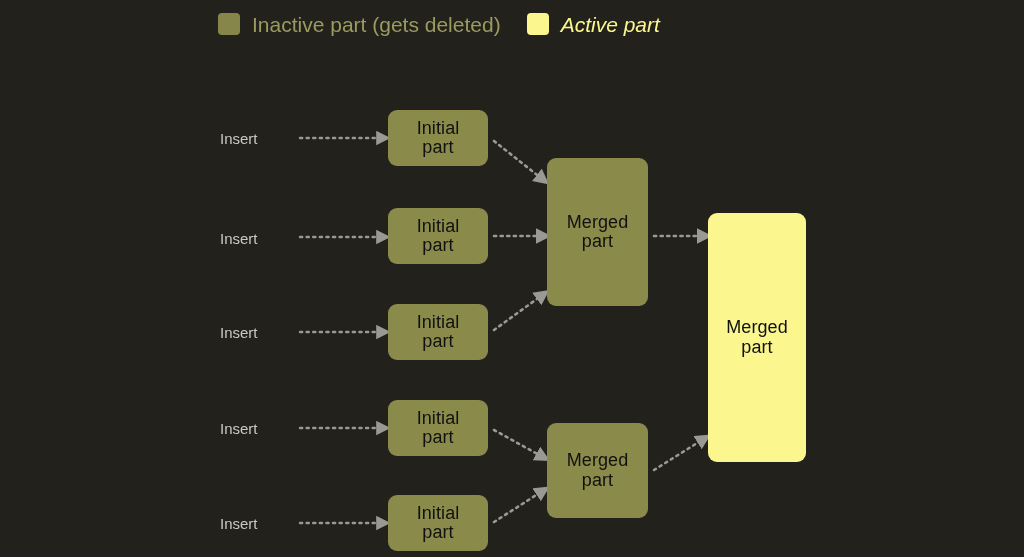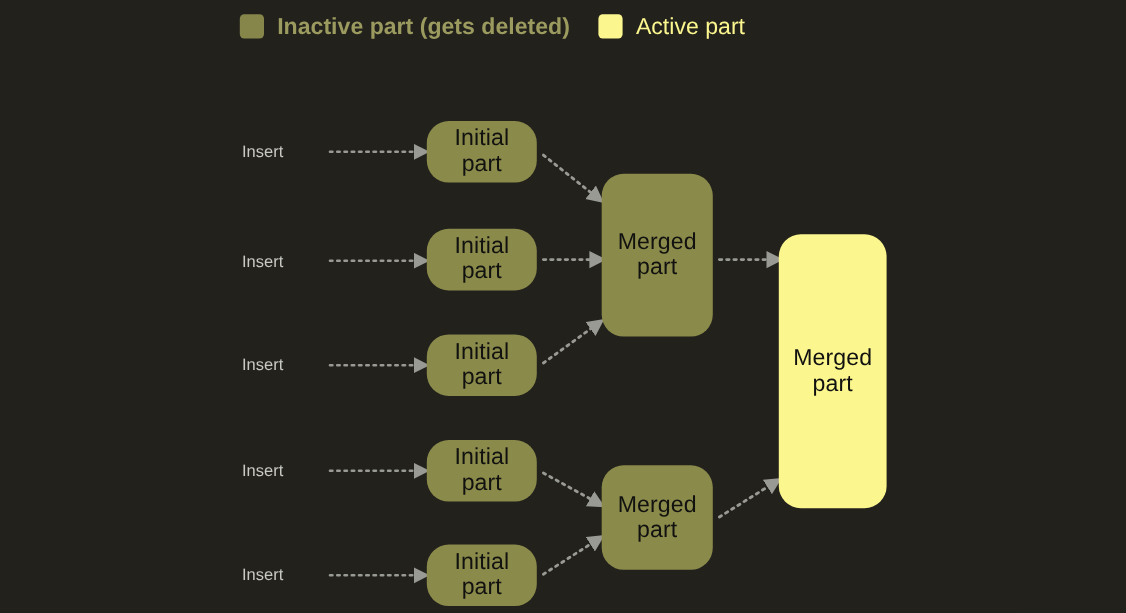--- a/index.html
+++ b/index.html
@@ -37,35 +37,35 @@
     border-radius: 4px;
     display: block;
   }
   .swatch.inactive { background: #86854a; }
   .swatch.active   { background: #fbf68e; }
   .legend-label {
     font-size: 21px;
     line-height: 1;
     white-space: nowrap;
   }
-  .legend-label.inactive { color: #9b9a5f; font-weight: bold; }
-  .legend-label.active   { color: #fbf68e; }
+  .legend-label.inactive { color: #9b9a5f; }
+  .legend-label.active   { color: #fbf68e; font-style: italic; }
 
   
   .node {
     position: absolute;
     box-sizing: border-box;
     display: flex;
     align-items: center;
     justify-content: center;
     text-align: center;
     color: #111110;
-    font-size: 21px;
+    font-size: 18px;
     line-height: 1.08;
-    border-radius: 20px;
+    border-radius: 9px;
     white-space: pre-line;
     letter-spacing: 0.1px;
   }
   .node.inactive { background: #8a8a4b; }
   .node.active   { background: #fbf68e; }
 
   
   .initial-1 { left: 388px; top: 110px; width: 100px; height: 56px; }
   .initial-2 { left: 388px; top: 208px; width: 100px; height: 56px; }
   .initial-3 { left: 388px; top: 304px; width: 100px; height: 56px; }

